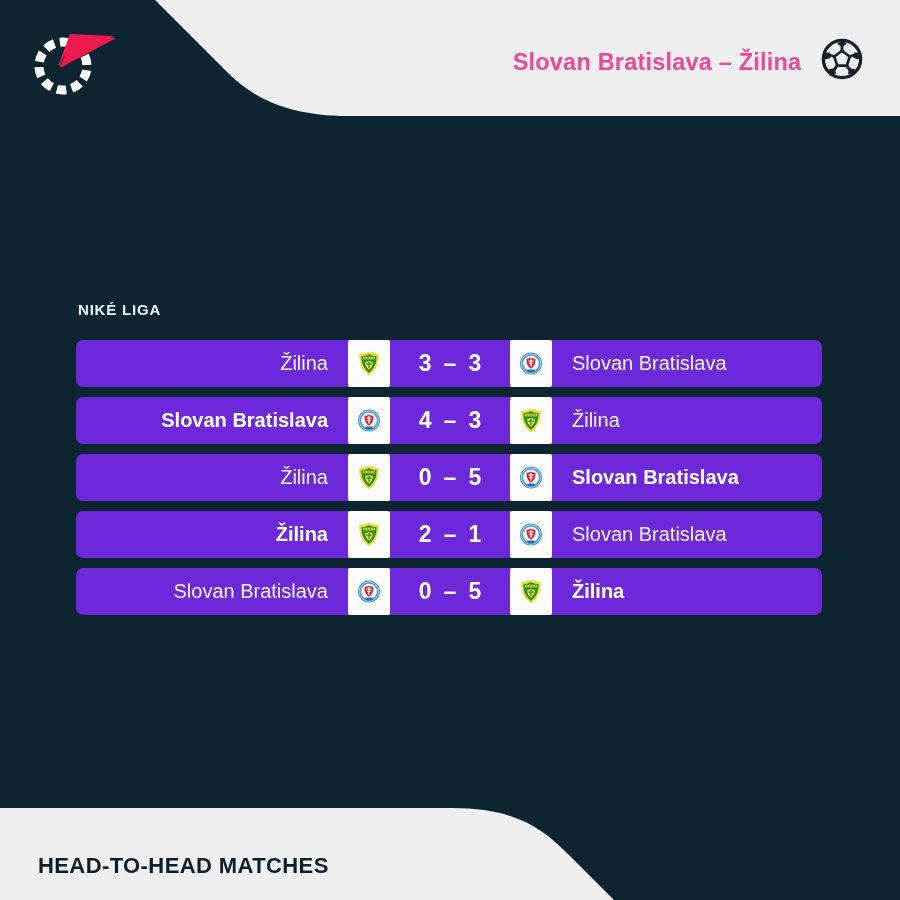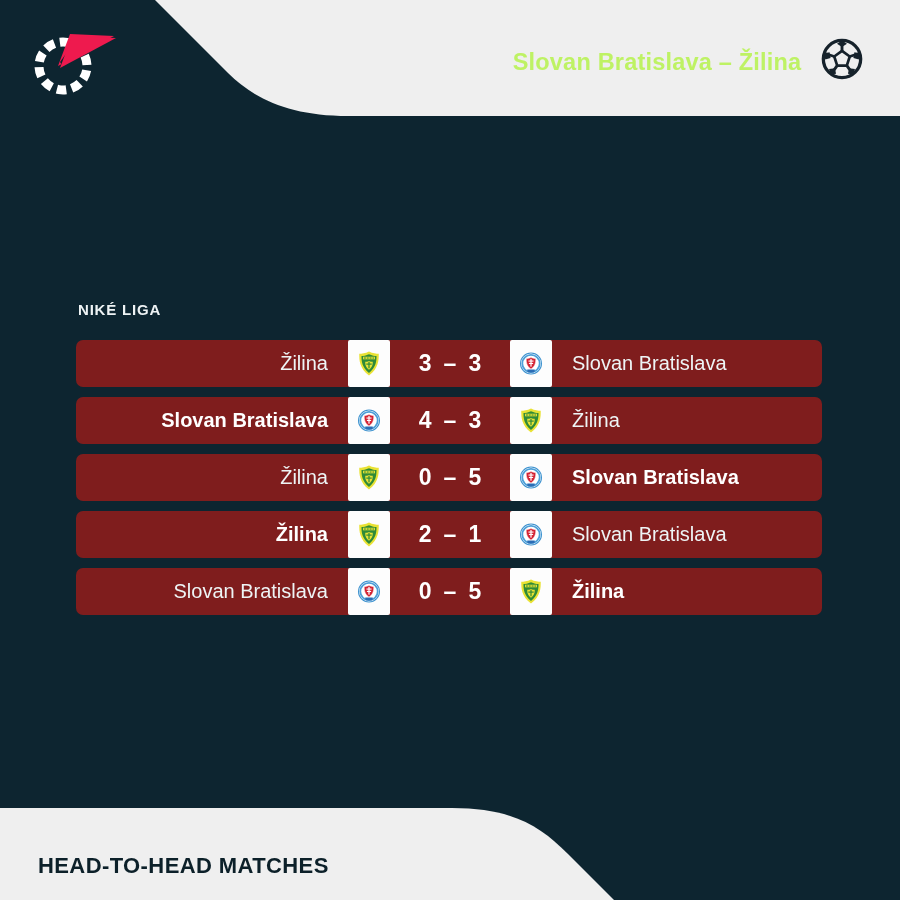--- a/index.html
+++ b/index.html
@@ -10,32 +10,32 @@
   }
   .corner-svg{position:absolute;left:0;display:block;}
   #top-corner{top:0;}
   #bottom-corner{bottom:0;}
 
   .brand-logo{position:absolute;left:30px;top:26px;}
 
   .header-title{
     position:absolute;left:482px;top:46px;width:350px;height:32px;
     line-height:32px;text-align:center;
-    font-size:23.5px;font-weight:700;color:#bef264;letter-spacing:0.2px;
+    font-size:23.5px;font-weight:700;color:#ec4899;letter-spacing:0.2px;
   }
   .ball{position:absolute;left:819px;top:36px;}
 
   .league-label{
     position:absolute;left:78px;top:301px;
     font-size:15px;font-weight:700;color:#eef3f4;letter-spacing:0.8px;text-align:right;
   }
 
   .rows{position:absolute;left:76px;top:340px;width:746px;}
   .match-row{
-    height:47px;margin-bottom:10px;border-radius:7px;background:#7f1d1d;
+    height:47px;margin-bottom:10px;border-radius:7px;background:#6d28d9;
     display:grid;grid-template-columns:272px 42px 120px 42px 270px;
     overflow:hidden;
   }
   .team{
     line-height:47px;font-size:20px;color:#eef4f5;font-weight:400;
     white-space:nowrap;overflow:hidden;
   }
   .team.home{text-align:right;padding-right:20px;}
   .team.away{text-align:left;padding-left:20px;}
   .team.winner{font-weight:700;color:#ffffff;}

